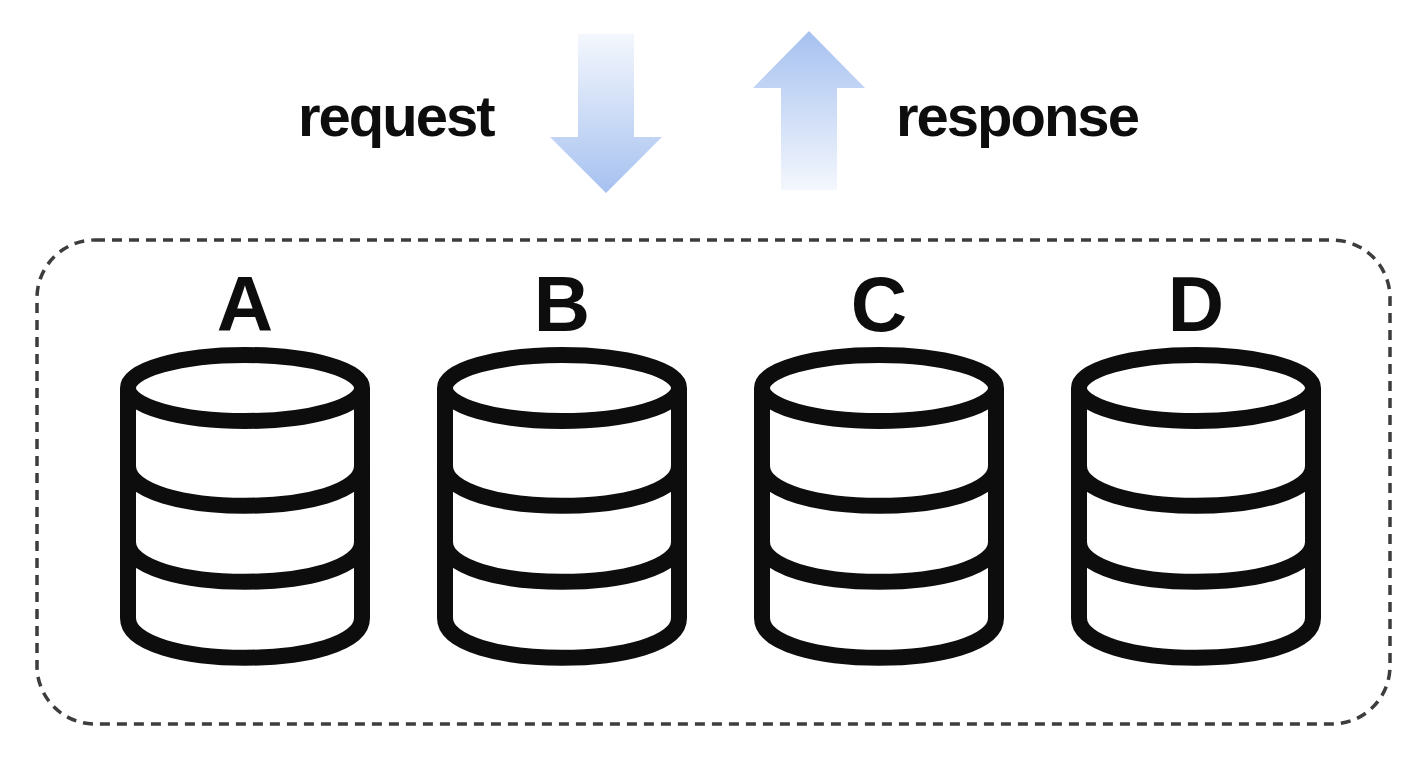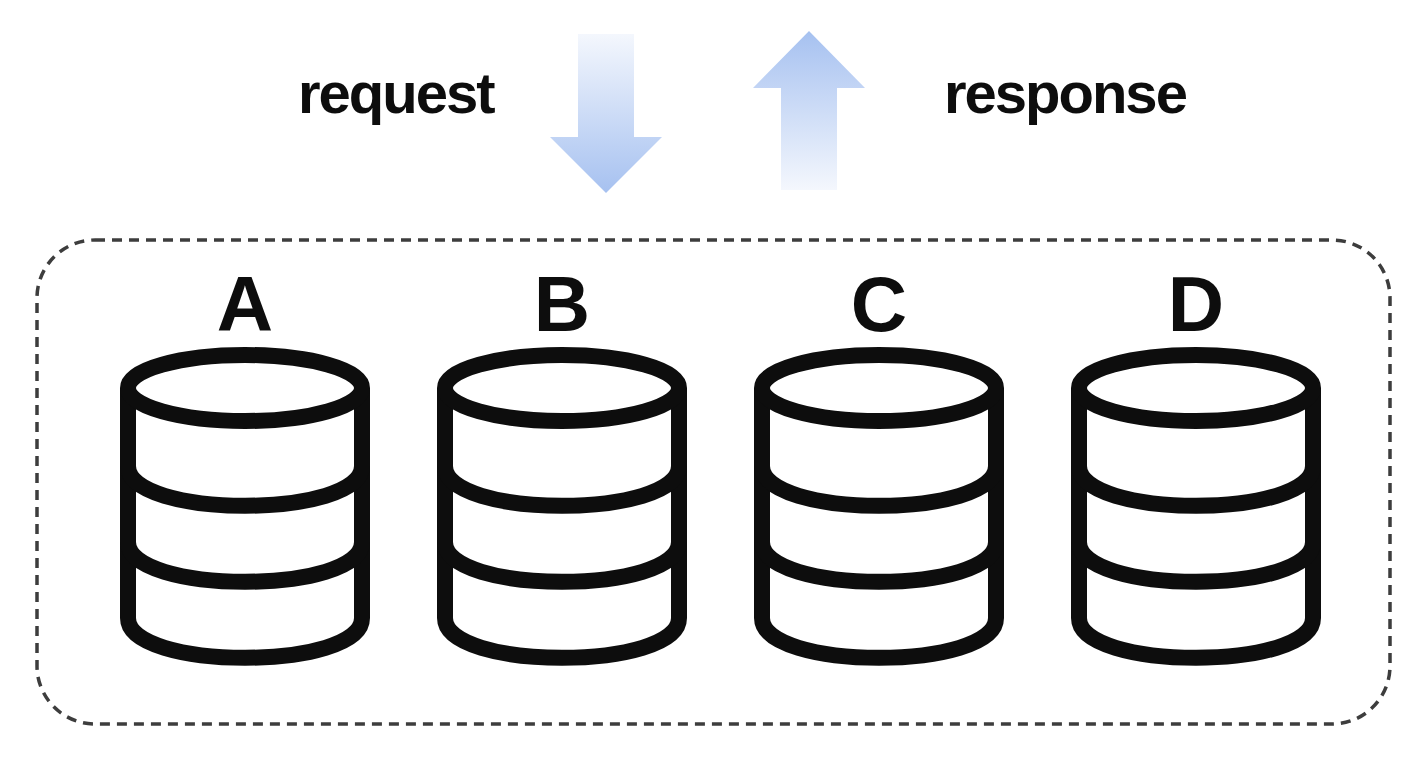--- a/index.html
+++ b/index.html
@@ -6,30 +6,30 @@
   .stage {
     position: relative;
     width: 1428px;
     height: 759px;
     background: #ffffff;
     overflow: hidden;
     font-family: "Liberation Sans", sans-serif;
   }
   .flow-label {
     position: absolute;
-    top: 64px;
+    top: 87px;
     font-size: 58px;
     font-weight: bold;
     letter-spacing: -2px;
     color: #0d0d0d;
     line-height: 1;
     white-space: nowrap;
   }
   .flow-label.request  { left: 298px; }
-  .flow-label.response { left: 896px; margin-left: 48px; }
+  .flow-label.response { left: 896px; }
   .arrow { position: absolute; display: block; }
   .arrow.down { left: 550px; top: 34px; }
   .arrow.up   { left: 753px; top: 31px; }
   .cluster {
     position: absolute;
     left: 35px; top: 238px;
     width: 1358px; height: 490px;
   }
   .cluster-border { position: absolute; left: 0; top: 0; }
   .db-unit {

